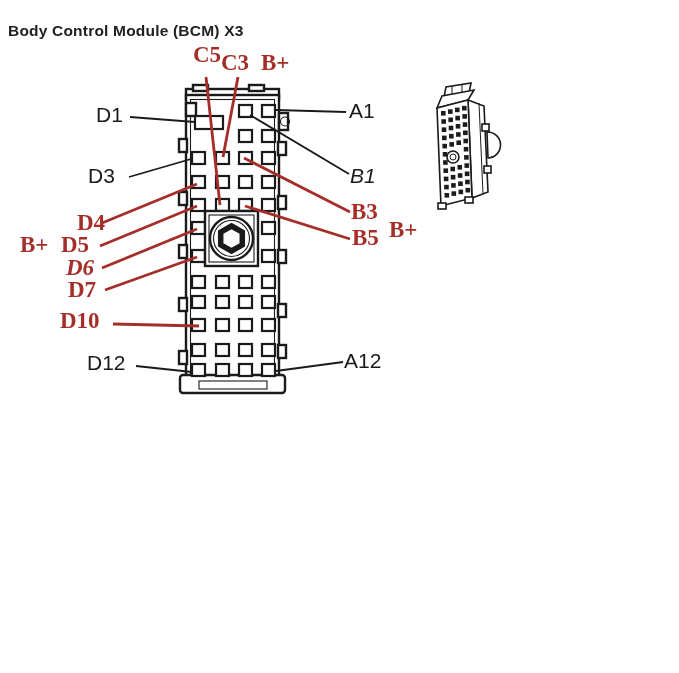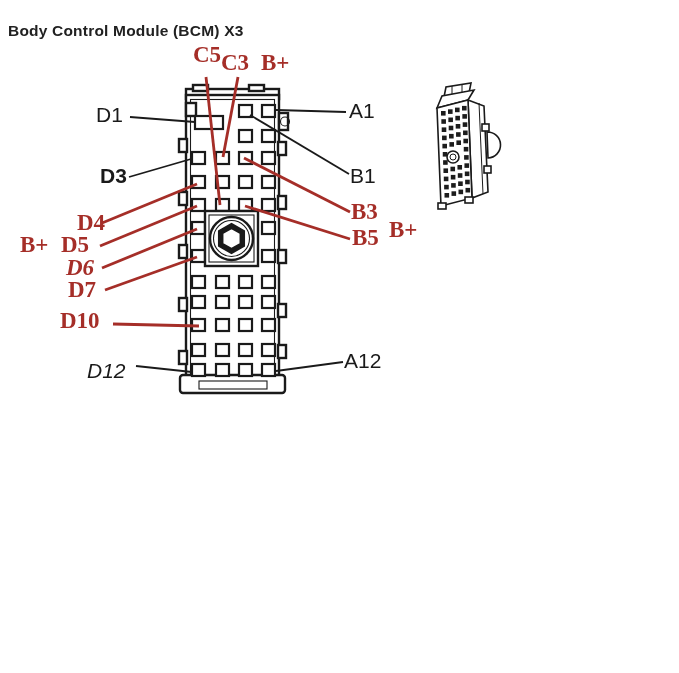--- a/index.html
+++ b/index.html
@@ -201,30 +201,30 @@
       <rect class="thumb" x="465" y="197" width="8" height="6"></rect>
     </g>
   </svg>
 
   <div class="callout red" style="left:193px;top:43px;">C5</div>
   <div class="callout red" style="left:221px;top:51px;">C3</div>
   <div class="callout red" style="left:261px;top:51px;">B+</div>
 
   <div class="callout black" style="left:96px;top:104px;">D1</div>
   <div class="callout black" style="left:349px;top:100px;">A1</div>
-  <div class="callout black" style="left:100px;top:165px;font-weight:bold;">D3</div>
-  <div class="callout black" style="left:350px;top:165px;">B1</div>
+  <div class="callout black" style="left:88px;top:165px;">D3</div>
+  <div class="callout black" style="left:350px;top:165px;font-style:italic;">B1</div>
 
   <div class="callout red" style="left:65px;top:211px;margin-left:12px;">D4</div>
   <div class="callout red" style="left:20px;top:233px;">B+</div>
   <div class="callout red" style="left:61px;top:233px;">D5</div>
   <div class="callout red" style="left:66px;top:256px;font-style:italic;">D6</div>
   <div class="callout red" style="left:68px;top:278px;">D7</div>
   <div class="callout red" style="left:60px;top:309px;">D10</div>
 
   <div class="callout red" style="left:351px;top:200px;">B3</div>
   <div class="callout red" style="left:352px;top:226px;">B5</div>
   <div class="callout red" style="left:389px;top:218px;">B+</div>
 
-  <div class="callout black" style="left:87px;top:360px;font-style:italic;">D12</div>
+  <div class="callout black" style="left:87px;top:352px;">D12</div>
   <div class="callout black" style="left:344px;top:350px;">A12</div>
 
 </div>
 
 </body></html>

